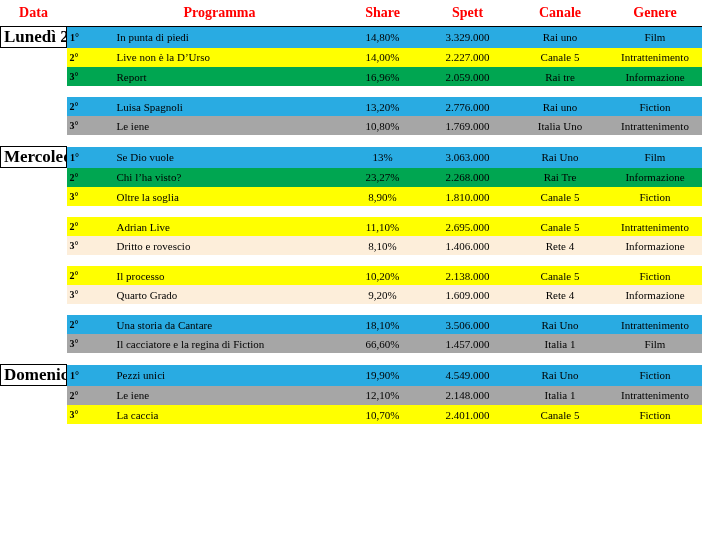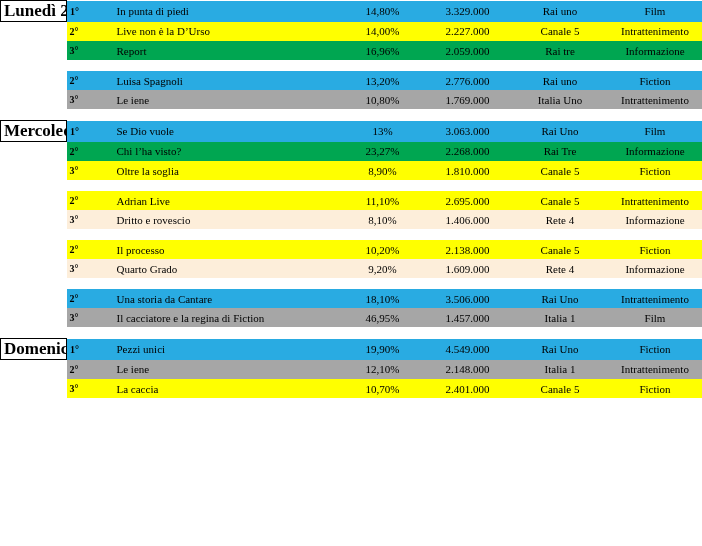--- a/index.html
+++ b/index.html
@@ -73,20 +73,29 @@
   <colgroup>
     <col class="c-data">
       <col class="c-rank">
       <col class="c-prog">
       <col class="c-share">
       <col class="c-spett">
       <col class="c-canale">
       <col class="c-genere">
   </colgroup>
   <tbody id="table-body">
+    <tr class="hdr">
+      <td class="u">Data</td>
+      <td class="u"></td>
+      <td class="u">Programma</td>
+      <td class="u">Share</td>
+      <td class="u">Spett</td>
+      <td class="u">Canale</td>
+      <td class="u">Genere</td>
+    </tr>
   <tr>
         <td class="daycell">Lunedì 25</td>
         <td class="rank bg-blue">1°</td>
         <td class="prog bg-blue">In punta di piedi</td>
         <td class="share bg-blue">14,80%</td>
         <td class="spett bg-blue">3.329.000</td>
         <td class="canale bg-blue">Rai uno</td>
         <td class="genere bg-blue">Film</td>
       </tr>
       <tr>
@@ -239,21 +248,21 @@
         <td class="prog bg-blue">Una storia da Cantare</td>
         <td class="share bg-blue">18,10%</td>
         <td class="spett bg-blue">3.506.000</td>
         <td class="canale bg-blue">Rai Uno</td>
         <td class="genere bg-blue">Intrattenimento</td>
       </tr>
       <tr>
         <td class="emptyday"></td>
         <td class="rank bg-gray">3°</td>
         <td class="prog bg-gray">Il cacciatore e la regina di Fiction</td>
-        <td class="share bg-gray">46,95%</td>
+        <td class="share bg-gray">66,60%</td>
         <td class="spett bg-gray">1.457.000</td>
         <td class="canale bg-gray">Italia 1</td>
         <td class="genere bg-gray">Film</td>
       </tr>
       <tr class="spacer">
         <td></td>
         <td></td>
         <td></td>
         <td></td>
         <td></td>

